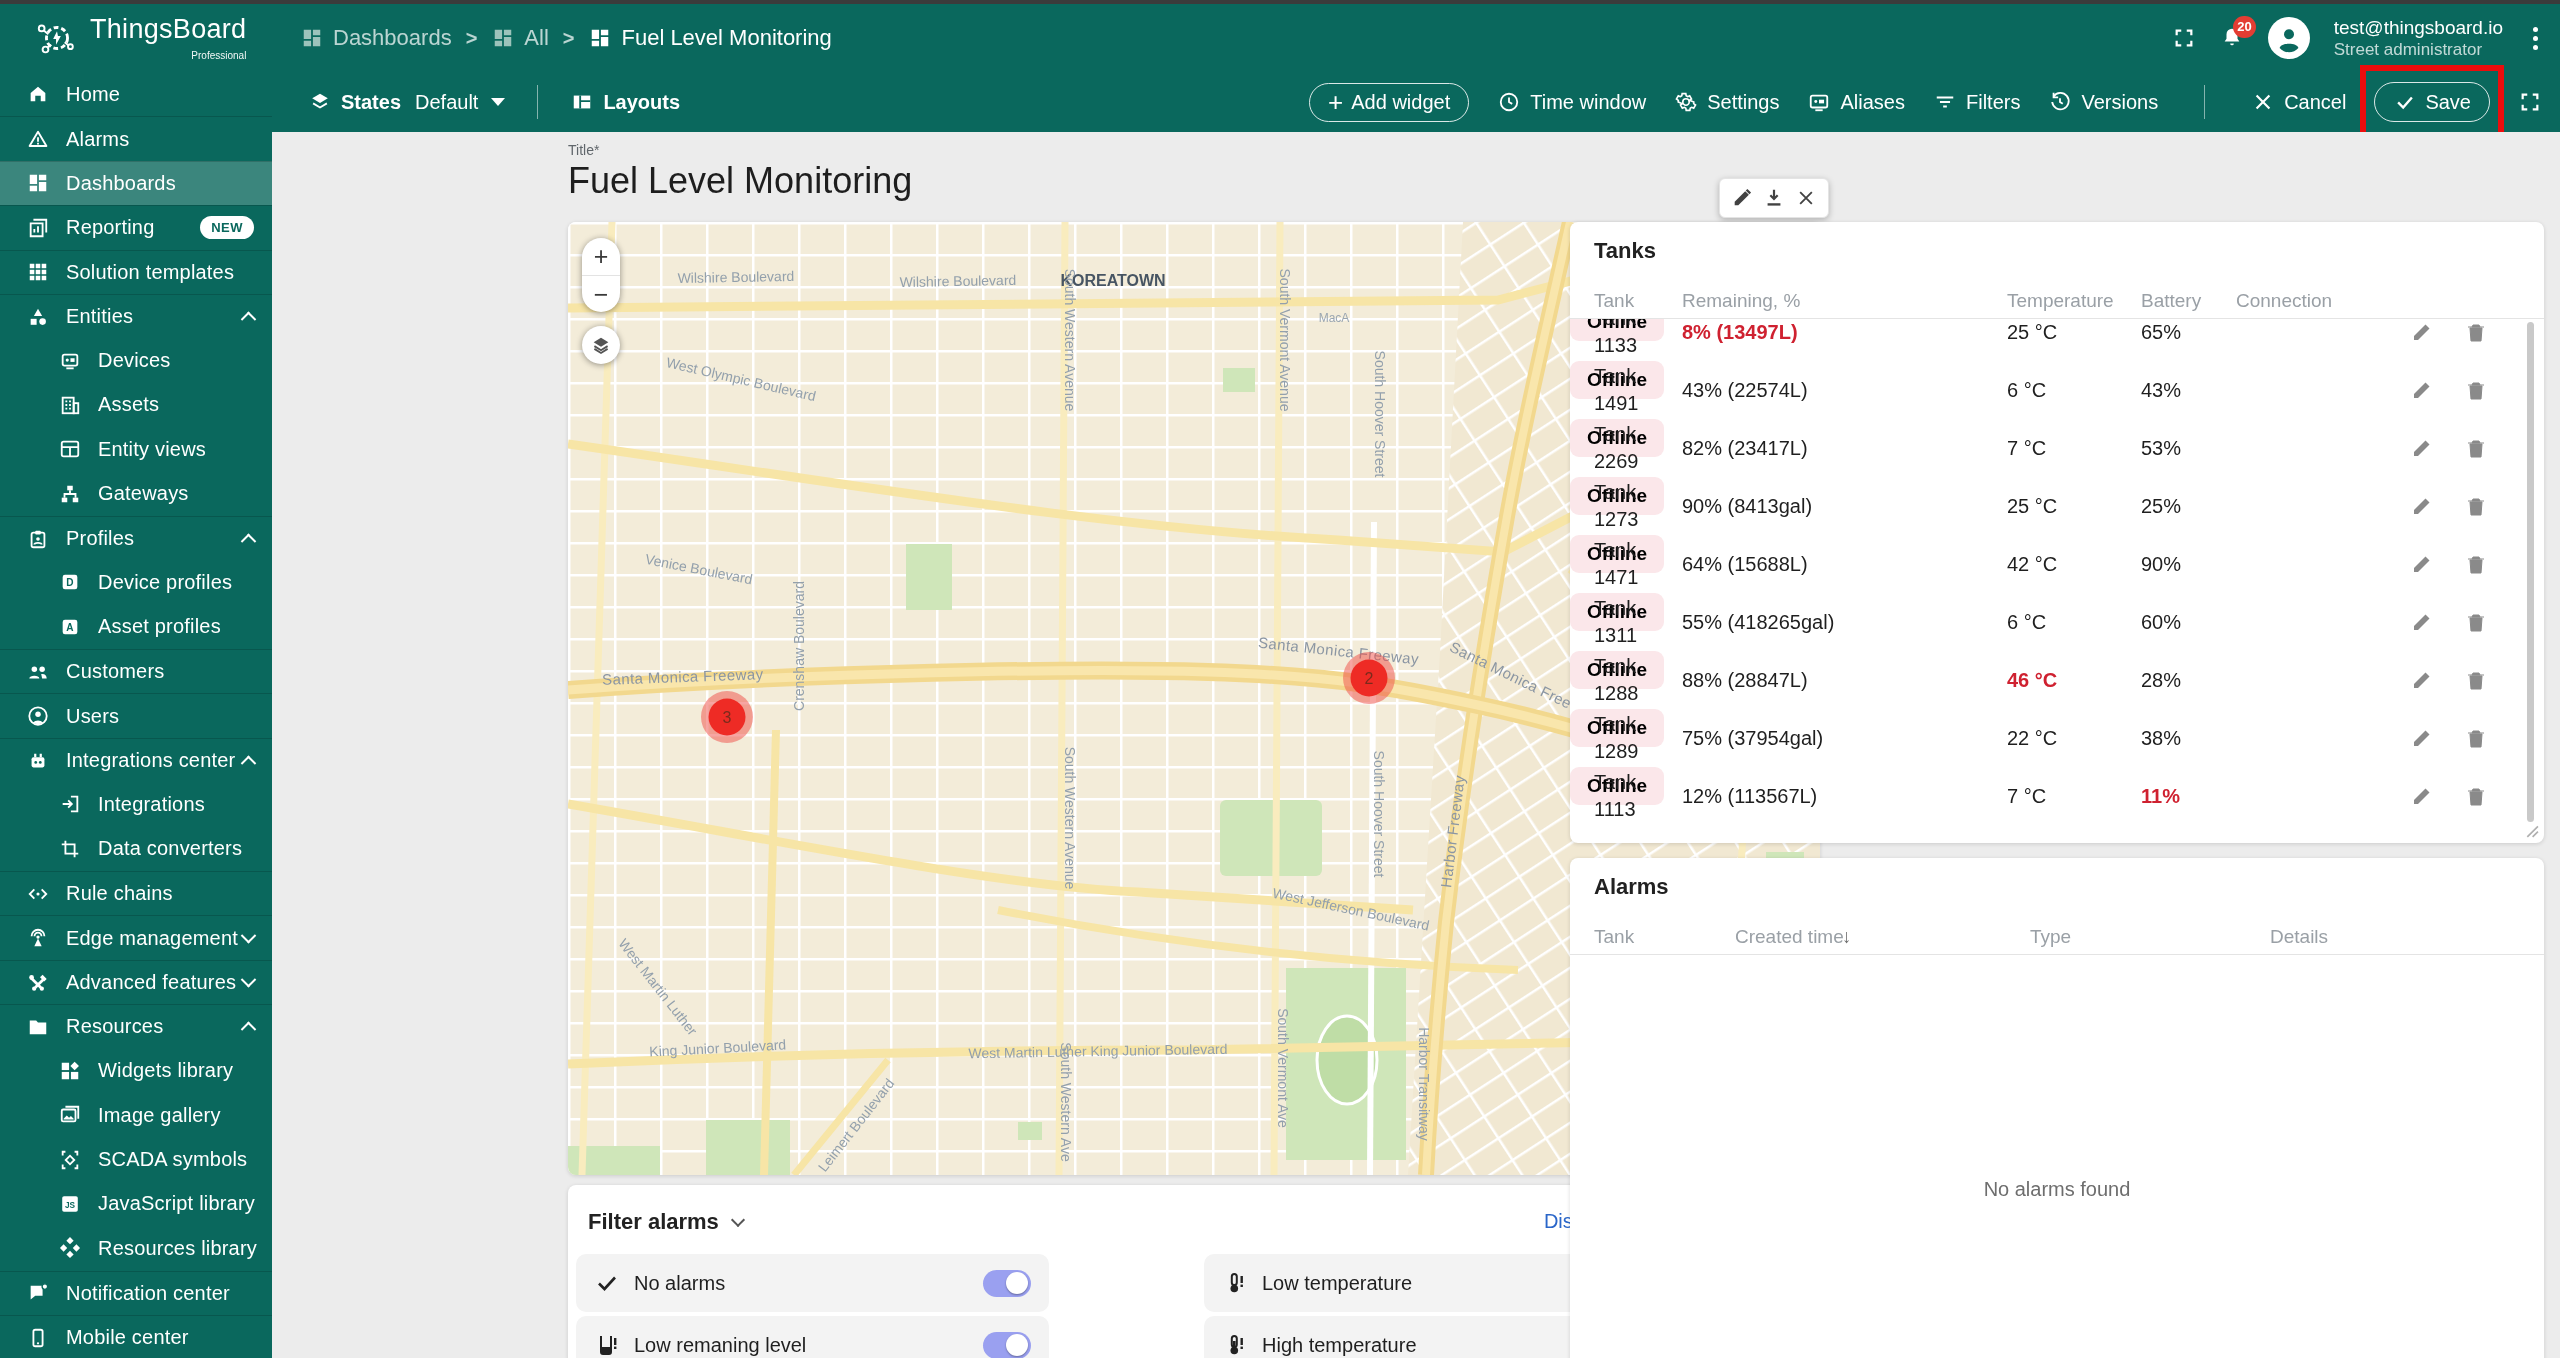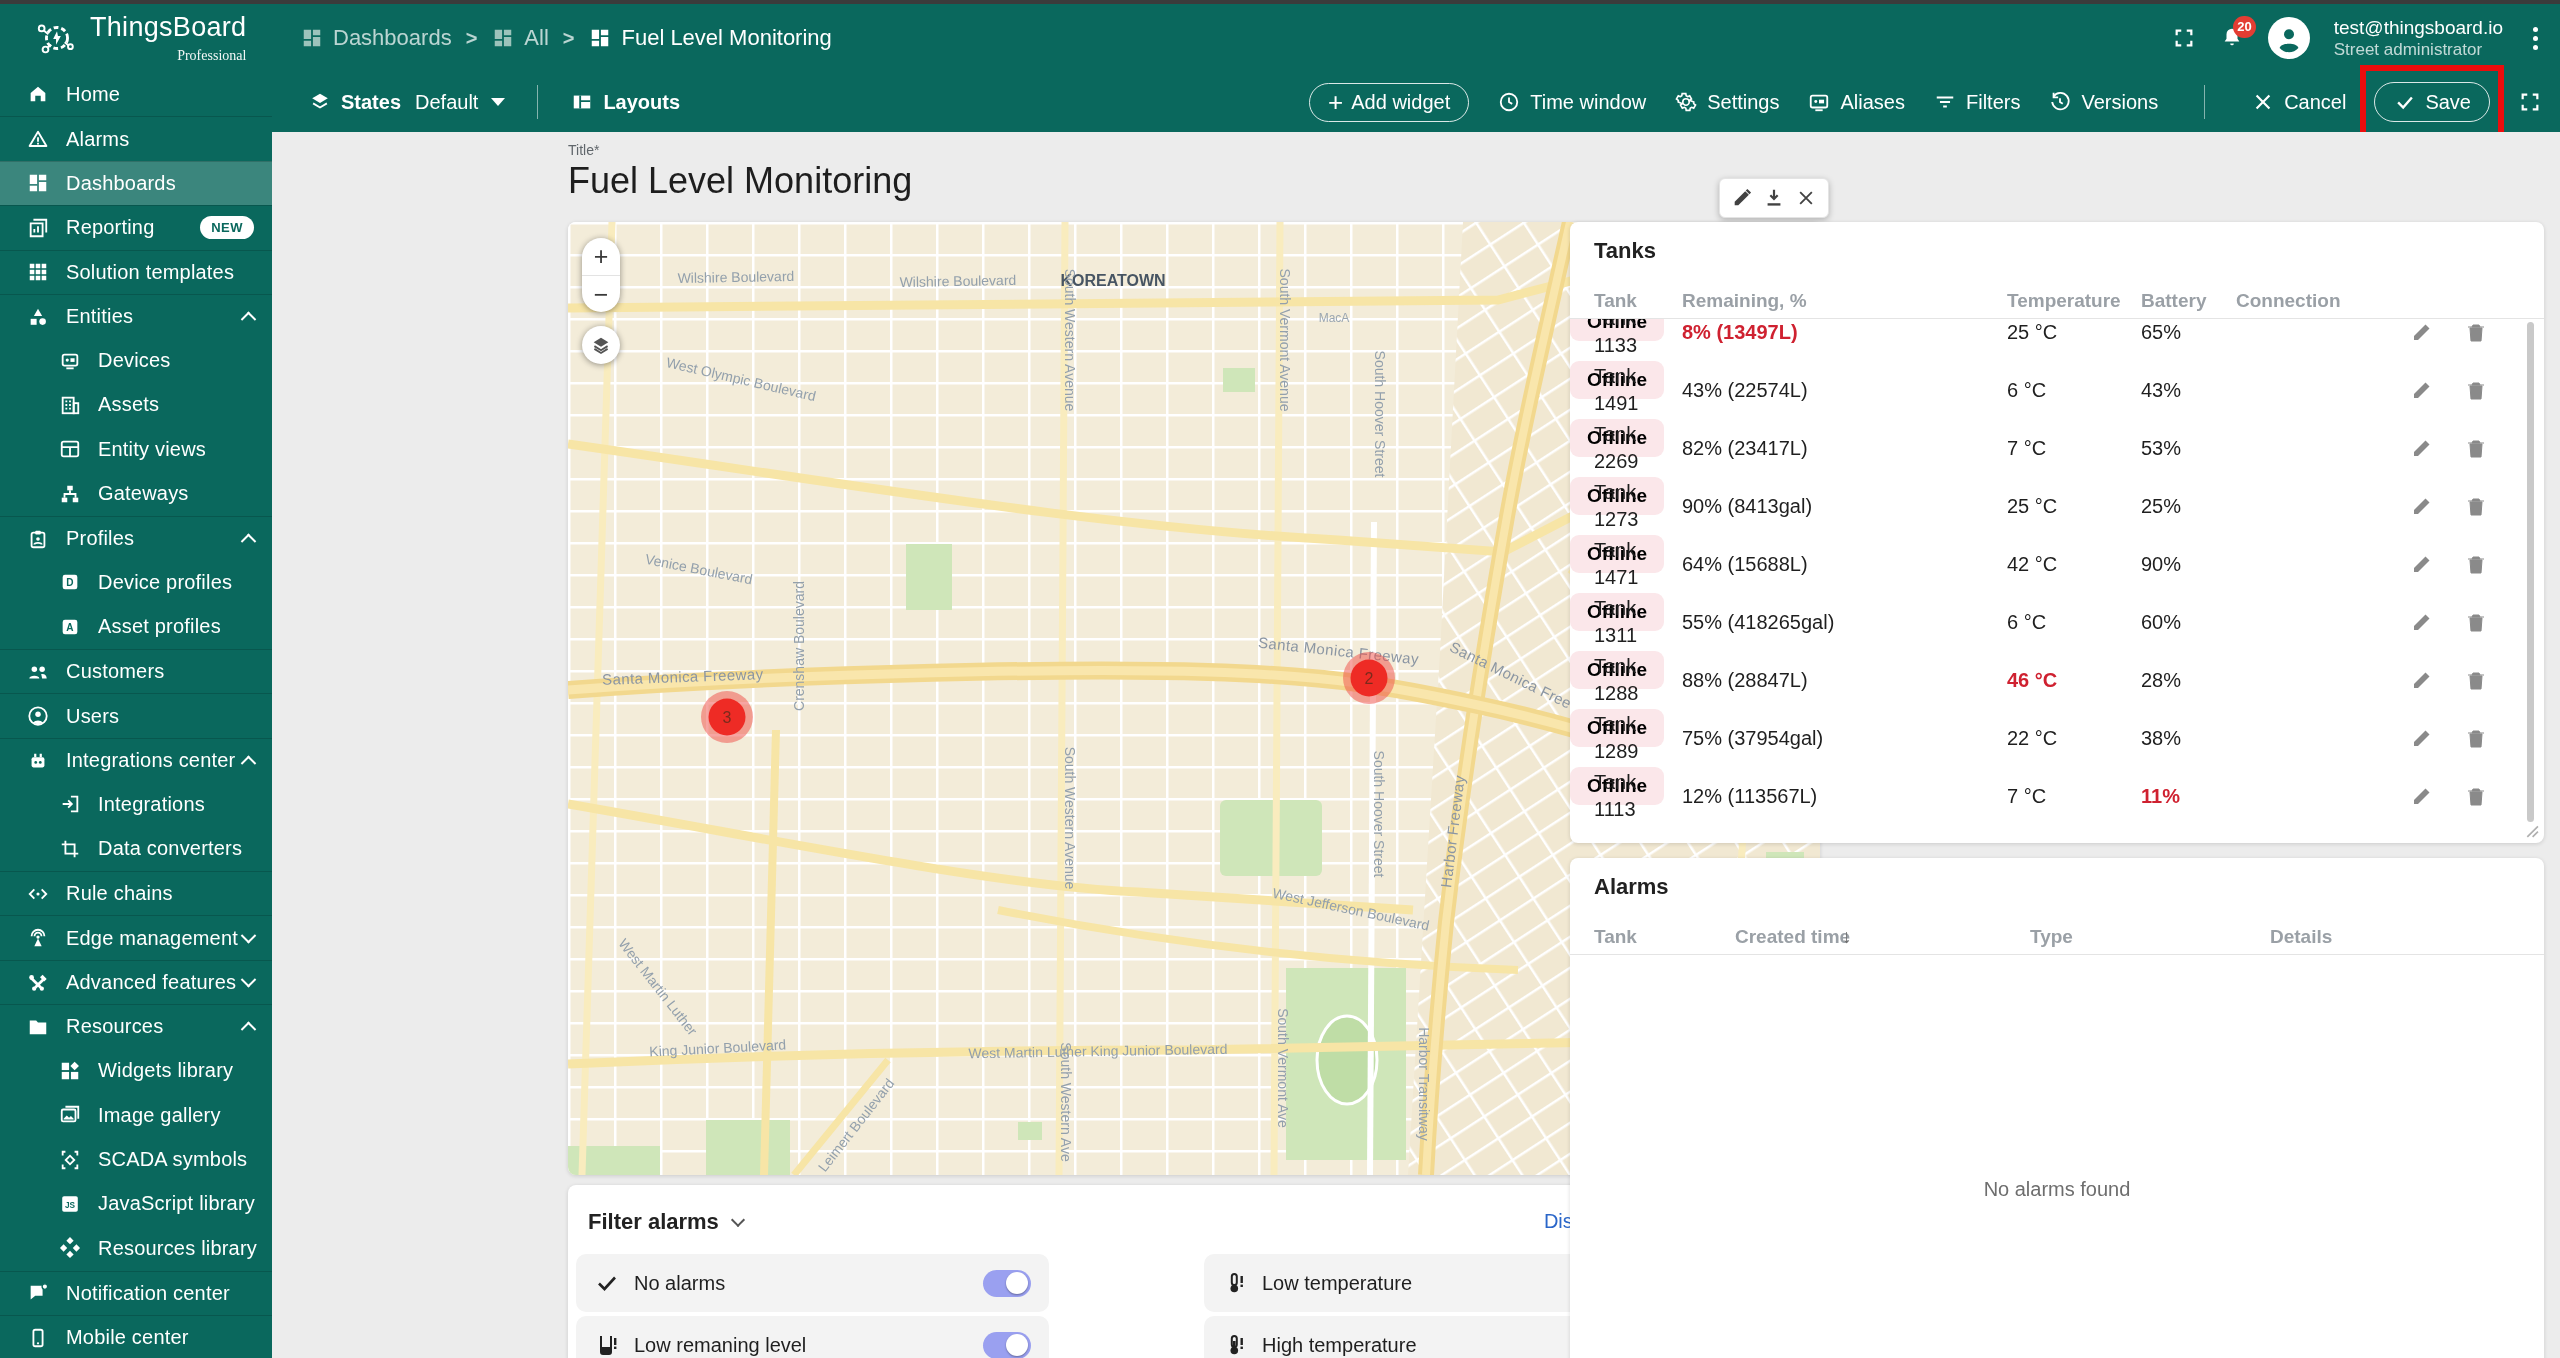--- a/index.html
+++ b/index.html
@@ -6,21 +6,21 @@
   *{box-sizing:border-box;}
   #app{position:relative;width:2560px;height:1358px;font-family:"Liberation Sans",sans-serif;color:#212121;}
   .abs{position:absolute;}
 
   
   #topstrip{left:0;top:0;width:2560px;height:4px;background:#3b3b3b;}
   #header{left:0;top:4px;width:2560px;height:68px;background:#0a685d;display:flex;align-items:center;color:#fff;}
   .logo-wrap{display:flex;align-items:center;gap:10px;margin-left:34px;width:238px;}
   .logo-text{display:flex;flex-direction:column;align-items:flex-end;line-height:1;}
   .logo-title{font-size:27px;font-weight:500;letter-spacing:.3px;}
-  .logo-sub{font-size:14px;margin-top:8px;opacity:.95;font-family:Liberation Serif, serif;}
+  .logo-sub{font-size:10px;margin-top:8px;opacity:.95;}
   .crumbs{display:flex;align-items:center;gap:14px;margin-left:28px;font-size:22px;}
   .crumb{display:flex;align-items:center;gap:9px;color:rgba(255,255,255,.72);cursor:pointer;}
   .crumb.current{color:#fff;}
   .crumb-sep{color:rgba(255,255,255,.72);font-size:20px;font-weight:bold;}
   .hdr-right{margin-left:auto;display:flex;align-items:center;gap:24px;padding-right:16px;}
   .bell-wrap{position:relative;}
   .badge-count{position:absolute;top:-9px;right:-12px;background:#e33d33;color:#fff;font-size:13px;font-weight:bold;min-width:22px;height:22px;border-radius:11px;display:flex;align-items:center;justify-content:center;padding:0 4px;}
   .avatar{width:42px;height:42px;border-radius:50%;background:#fff;display:flex;align-items:center;justify-content:center;}
   .user-col{display:flex;flex-direction:column;line-height:1.25;}
   .user-email{font-size:19px;}
@@ -86,21 +86,21 @@
   .tg-card{position:absolute;background:#f3f3f3;border-radius:10px;height:58px;display:flex;align-items:center;padding:0 18px;}
   .tg-label{font-size:20px;color:#1f1f1f;margin-left:14px;}
   .toggle{margin-left:auto;width:48px;height:27px;border-radius:14px;background:#9aa0f0;position:relative;cursor:pointer;flex:0 0 48px;}
   .toggle .knob{position:absolute;top:2.5px;right:3px;width:22px;height:22px;border-radius:50%;background:#fff;box-shadow:0 1px 2px rgba(0,0,0,.35);}
   .tg-icon{width:26px;height:26px;display:flex;align-items:center;justify-content:center;}
 
   
   #tanks-card{left:1298px;top:90px;width:974px;height:621px;}
   .card-title{position:absolute;left:24px;top:16px;font-size:22px;font-weight:600;color:#212121;}
   .thead{position:absolute;left:0;top:60px;width:100%;height:36px;font-size:19px;color:#9aa0a6;}
-  .thead span{position:absolute;top:8px;font-weight:bold;}
+  .thead span{position:absolute;top:8px;}
   .tdivider{position:absolute;left:0;top:96px;width:100%;border-top:1px solid #e4e4e4;}
   .tbody{position:absolute;left:0;top:97px;width:954px;height:514px;overflow:hidden;}
   .trow{position:absolute;left:0;width:100%;height:58px;cursor:pointer;}
   .tcell{position:absolute;font-size:20px;color:#1f1f1f;}
   .c-id{left:24px;top:50%;transform:translateY(-50%);width:64px;line-height:27px;}
   .c-rem{left:112px;top:50%;transform:translateY(-50%);width:168px;}
   .c-bar{left:285px;top:50%;transform:translateY(-50%);width:110px;height:26px;border-radius:13px;background:#e6e6f8;overflow:hidden;}
   .c-bar .fill{height:100%;background:#b7b7ee;border-radius:13px;}
   .c-bar.redbar{background:#fbecee;}
   .c-bar.redbar .fill{background:#c11530;}

